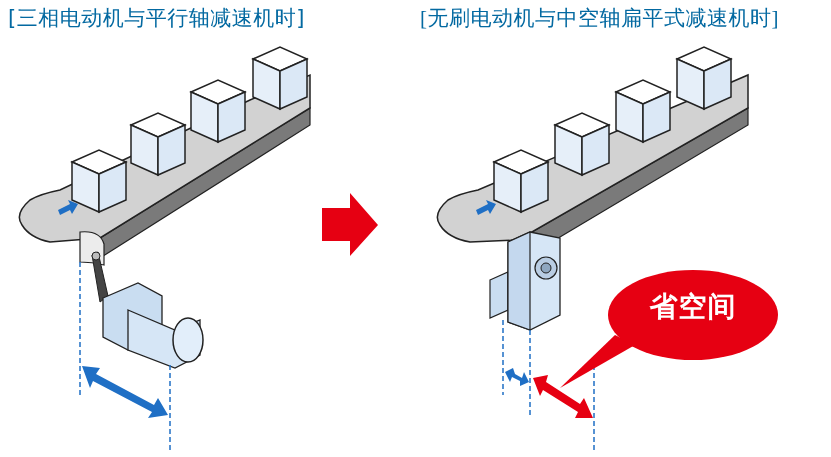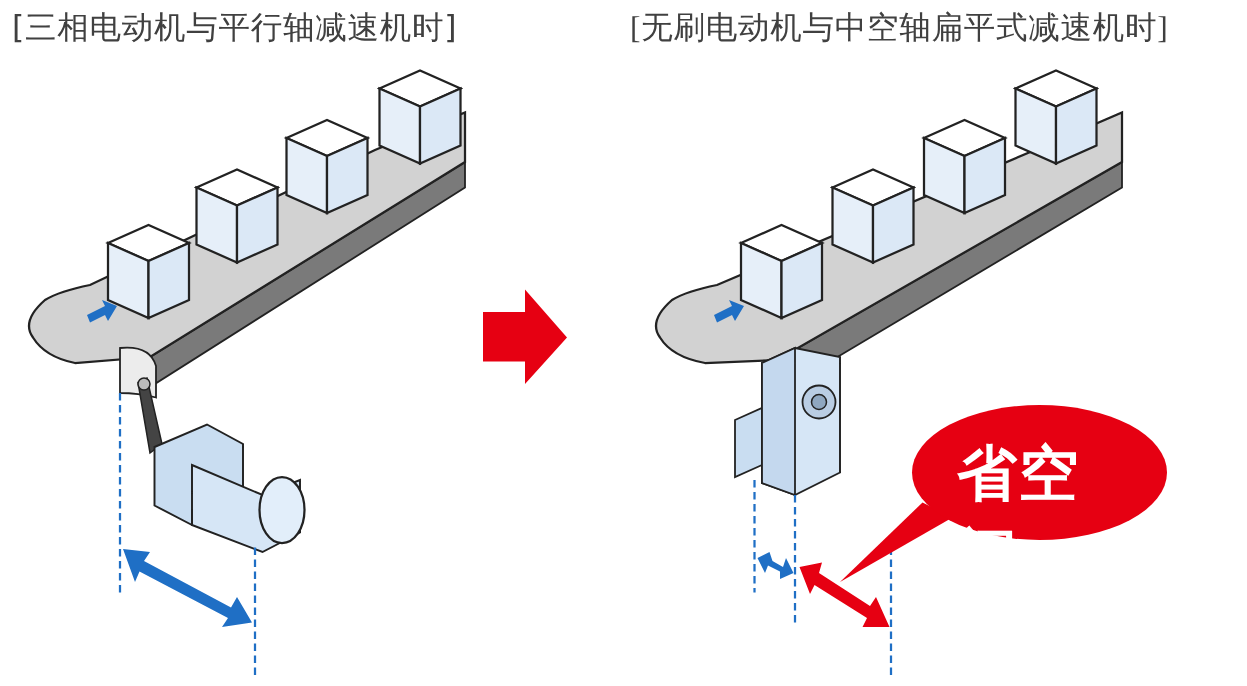--- a/index.html
+++ b/index.html
@@ -1,21 +1,21 @@
 <!DOCTYPE html>
 <html><head>
 <meta charset="utf-8">
 <style>
   html, body { margin:0; padding:0; background:#ffffff; }
   body { width:831px; height:457px; position:relative; overflow:hidden; font-family:"DejaVu Sans", sans-serif; }
-  .title { position:absolute; top:4px; font-size:21px; color:#404040; letter-spacing:0.5px; white-space:nowrap; }
+  .title { position:absolute; top:4px; font-size:21px; color:#0369a1; letter-spacing:0.5px; white-space:nowrap; }
   #title-left { left:8px; }
   #title-right { left:420px;font-family:Liberation Serif, serif; }
   svg.diagram { position:absolute; left:0; top:0; }
-  .bubble-text { position:absolute; left:638px; top:288px; width:110px; text-align:left; font-size:40px; font-weight:bold; color:#ffffff; letter-spacing:1px; }
+  .bubble-text { position:absolute; left:638px; top:288px; width:110px; text-align:center; font-size:28px; font-weight:bold; color:#ffffff; letter-spacing:1px; }
 </style>
 </head>
 <body>
 
 <div class="title" id="title-left">[三相电动机与平行轴减速机时]</div>
 <div class="title" id="title-right">[无刷电动机与中空轴扁平式减速机时]</div>
 
 <svg class="diagram" width="831" height="457" viewBox="0 0 831 457">
   <defs>
     <g id="cube">

